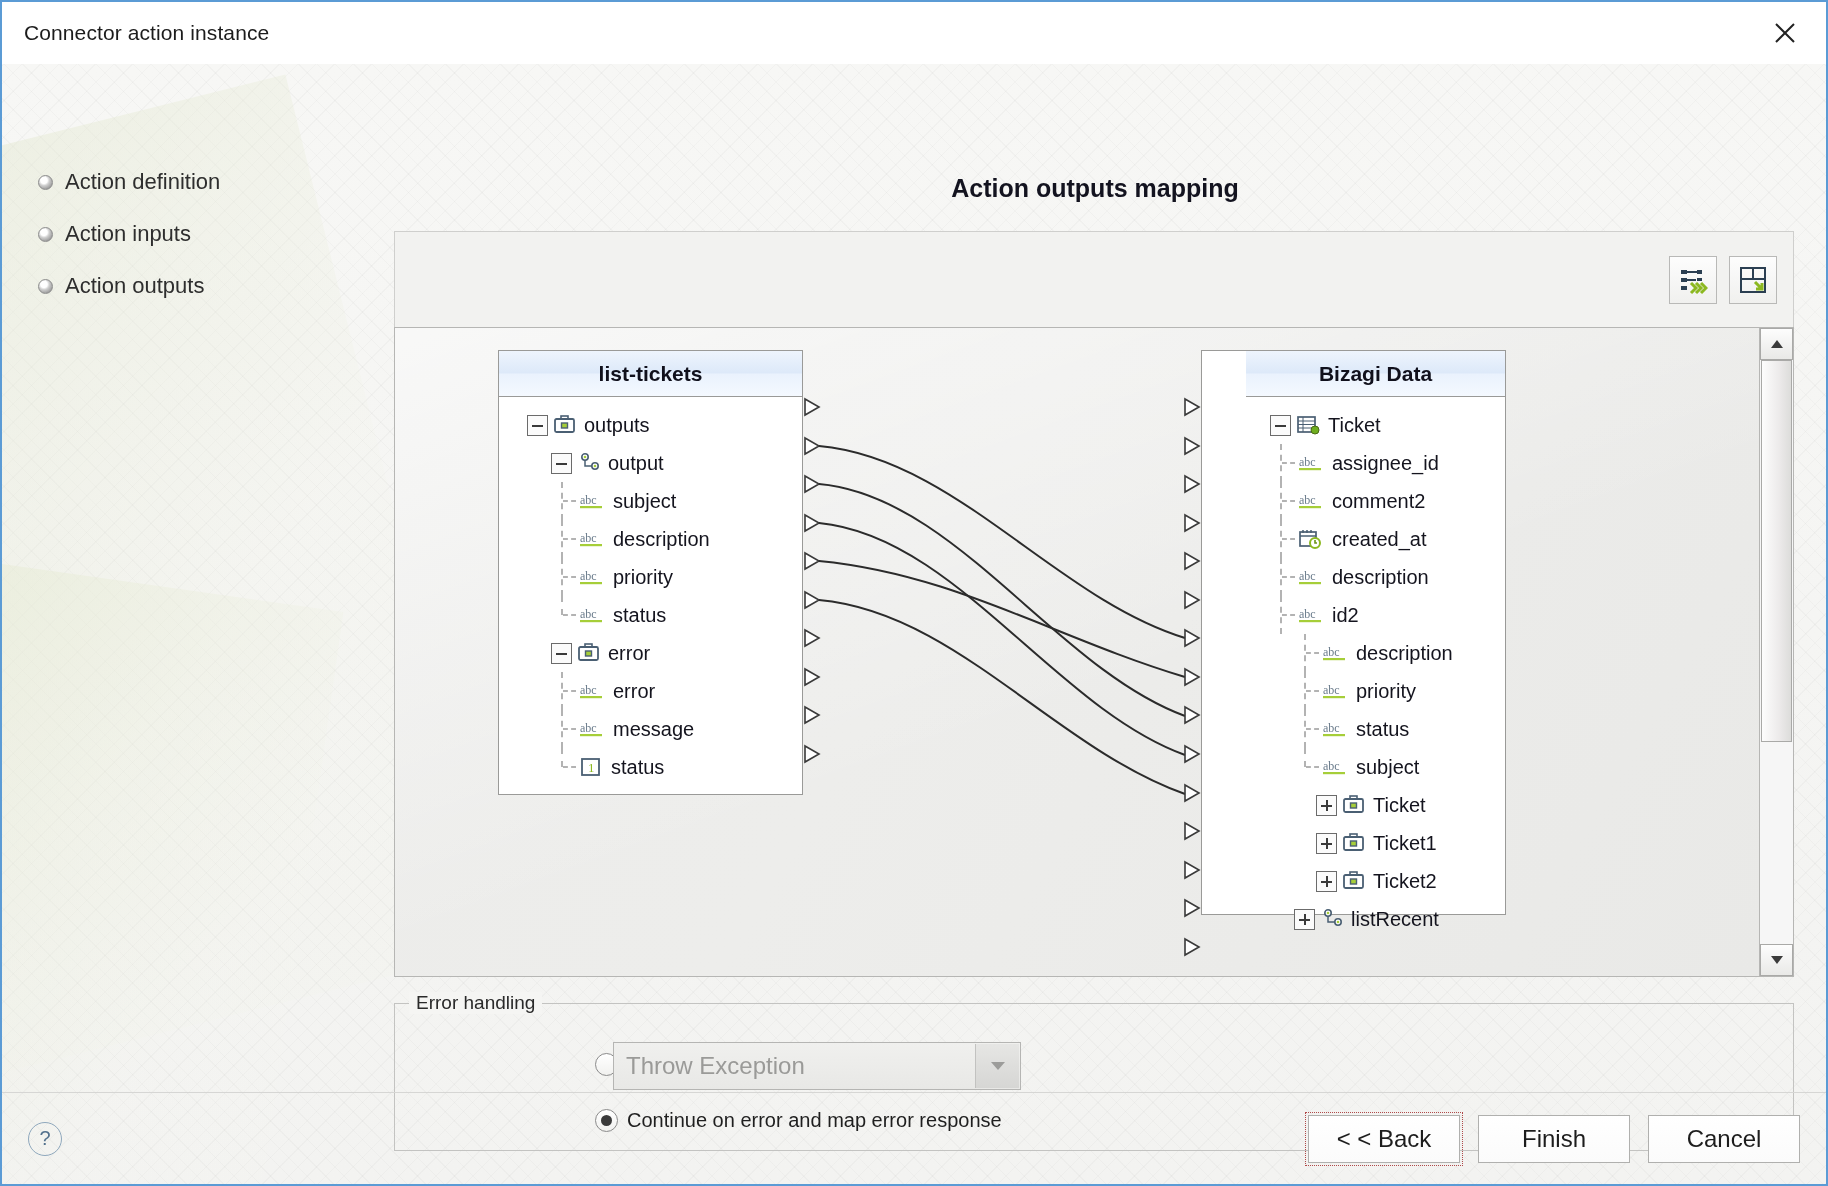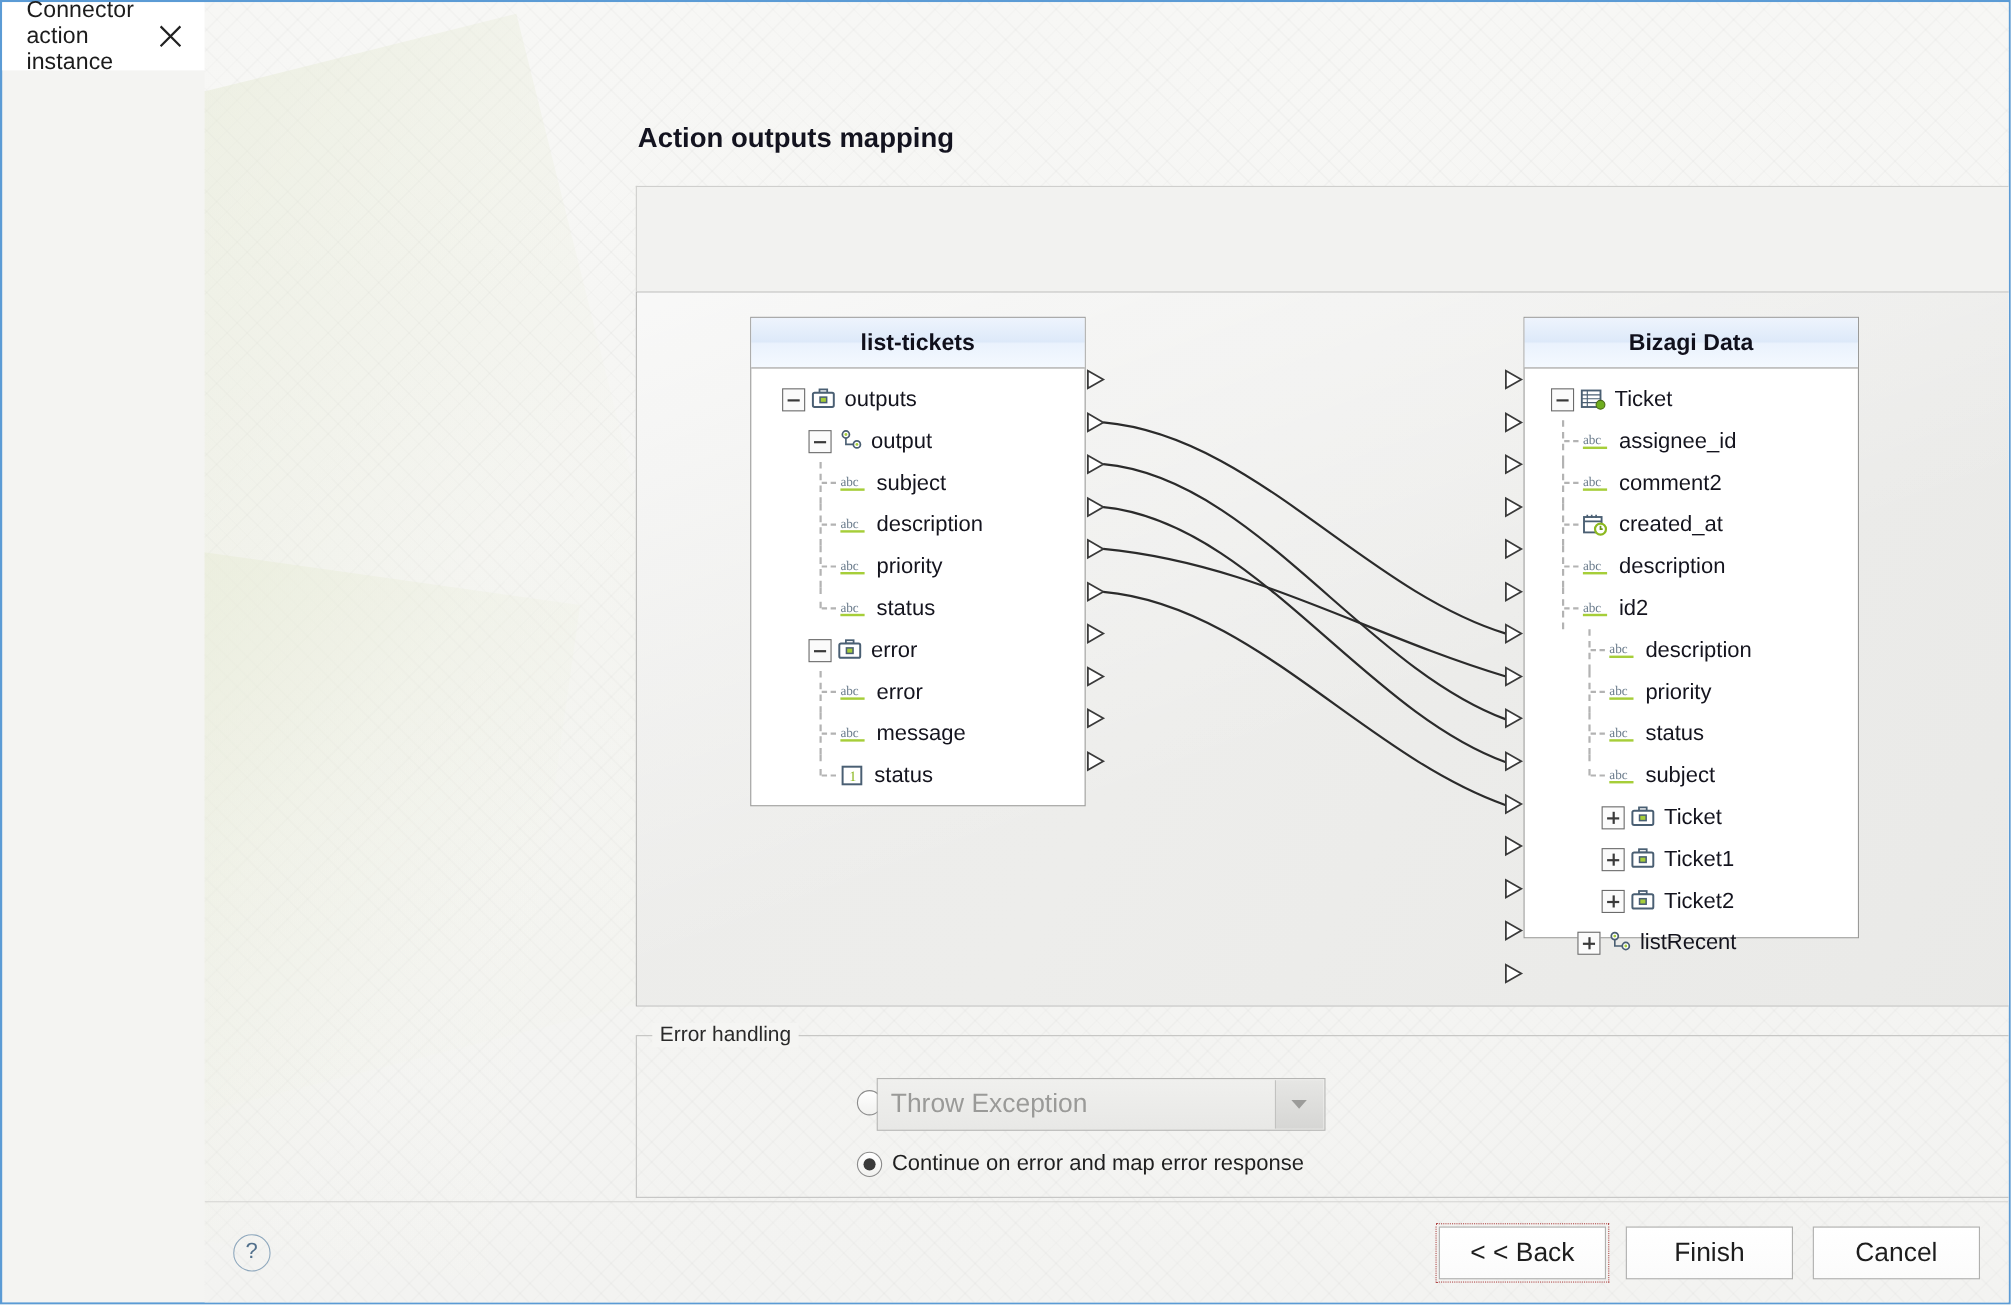--- a/index.html
+++ b/index.html
@@ -11,21 +11,21 @@
     overflow: hidden;
     position: relative;
   }
 
   
   #window {
     position: absolute; left: 0; top: 0;
     width: 1828px; height: 1186px;
     border: 2px solid #5b9bd5;
     background: #f4f4f2;
-    display: flex; flex-direction: row;
+    display: flex; flex-direction: column; text-align: center;
   }
 
   #titlebar {
     height: 62px; flex: 0 0 62px;
     background: #ffffff;
     display: flex; align-items: center;
     padding: 0 18px 0 22px;
     position: relative;
     z-index: 5;
   }
@@ -131,21 +131,21 @@
   }
 
   
   .tree-box {
     position: absolute;
     background: #ffffff;
     border: 1px solid #9a9a98;
     box-shadow: 0 0 0 1px rgba(255,255,255,.6) inset;
   }
   #tree-left  { left: 103px;  top: 22px; width: 305px; }
-  #tree-right { left: 806px;  top: 22px; width: 305px; height: 565px; }
+  #tree-right { left: 806px;  top: 22px; width: 305px; height: 565px; padding-left: 44px; }
 
   .tree-head {
     height: 46px;
     background: linear-gradient(180deg,#eef4fd 0%, #dde9f9 48%, #eaf2fd 52%, #f4f9ff 100%);
     border-bottom: 1px solid #9a9a98;
     display: flex; align-items: center; justify-content: center;
     font-size: 21px; font-weight: bold; color: #10101c;
   }
   .tree-body { padding: 9px 0 8px 0; }
 
@@ -313,20 +313,34 @@
       <svg width="26" height="26" viewBox="0 0 26 26">
         <path d="M4 4 L22 22 M22 4 L4 22" stroke="#222" stroke-width="2" fill="none"></path>
       </svg>
     </div>
   </div>
 
   <div id="content">
     <div id="wm1"></div>
     <div id="wm2"></div>
 
+    <div id="steps">
+      <div class="step">
+        <span class="bullet"></span>
+        <span class="label">Action definition</span>
+      </div>
+      <div class="step">
+        <span class="bullet"></span>
+        <span class="label">Action inputs</span>
+      </div>
+      <div class="step">
+        <span class="bullet"></span>
+        <span class="label">Action outputs</span>
+      </div>
+    </div>
 
     <div id="main">
 
       <h1 id="page-title">Action outputs mapping</h1>
 
       <div id="mapper-card">
         <div class="tool-btn">
           <svg width="30" height="30" viewBox="0 0 30 30">
             <rect x="3" y="5" width="6" height="4" fill="#2b3f52"></rect>
             <rect x="3" y="13" width="6" height="4" fill="#2b3f52"></rect>

